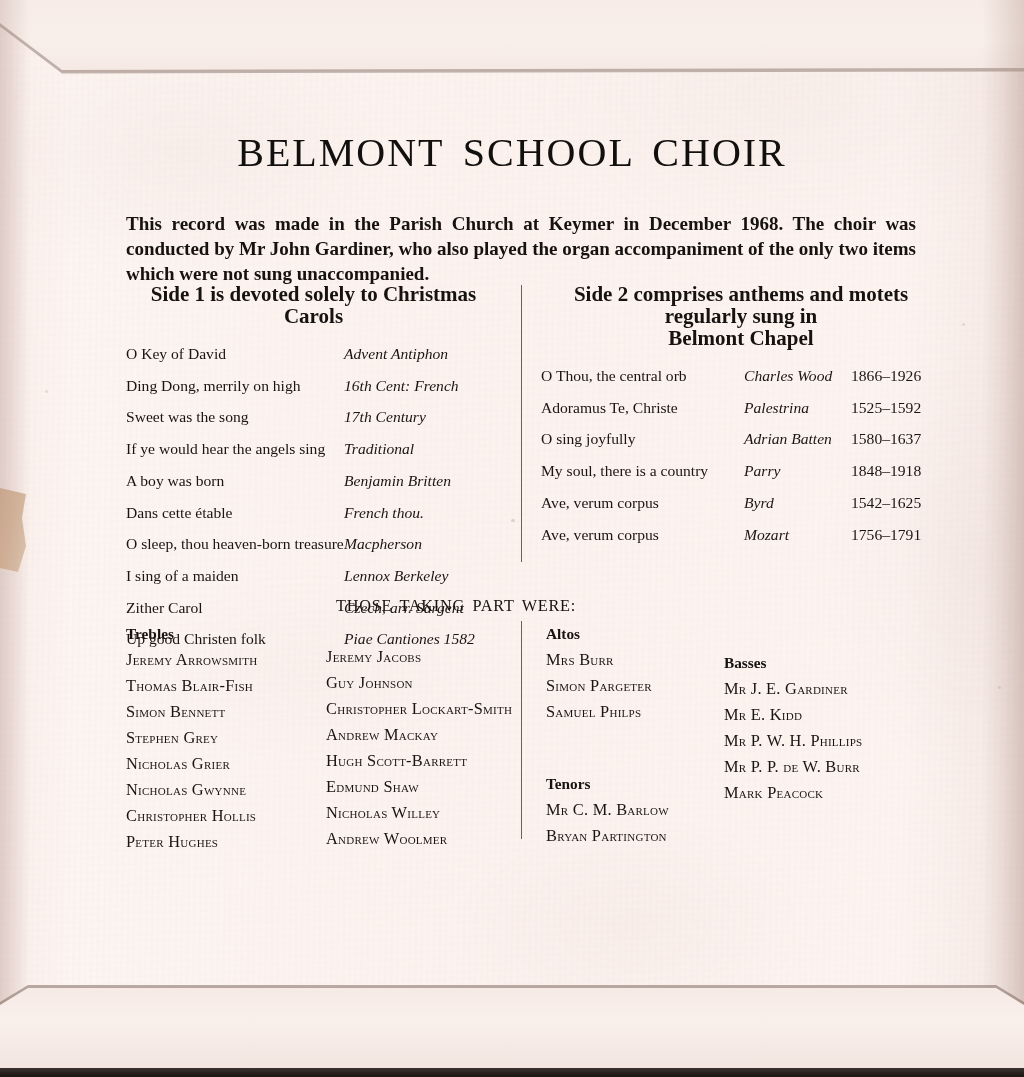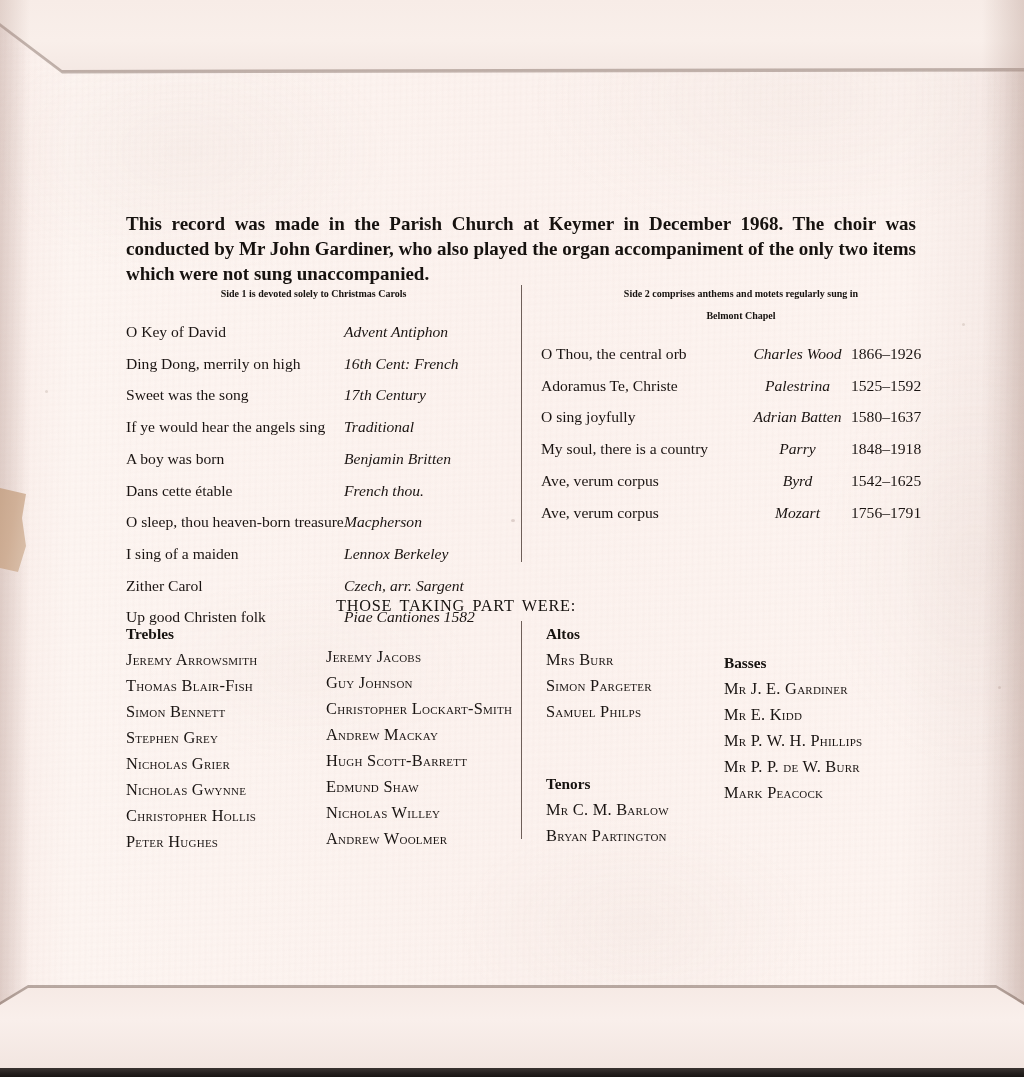--- a/index.html
+++ b/index.html
@@ -154,41 +154,41 @@
     position: absolute;
     left: 126px; top: 283px;
     width: 375px;
   }
   .side2 {
     position: absolute;
     left: 541px; top: 283px;
     width: 400px;
   }
   .side-head {
-    font-size: 10px;
+    font-size: 21px;
     font-weight: bold;
     text-align: center;
     line-height: 22px;
     margin-bottom: 11px;
     color: #16120f;
   }
   .side2 .side-head { text-align: center; }
 
   .track {
     display: flex;
     align-items: baseline;
     font-size: 15.6px;
     line-height: 31.7px;
     white-space: nowrap;
   }
   .side1 .t-title { width: 218px; flex: 0 0 218px; }
   .side1 .t-attr  { font-style: italic; }
 
   .side2 .t-title { width: 203px; flex: 0 0 203px; }
-  .side2 .t-attr  { width: 107px; flex: 0 0 107px; font-style: italic; text-align: center; }
+  .side2 .t-attr  { width: 107px; flex: 0 0 107px; font-style: italic; }
   .side2 .t-dates { white-space: nowrap; }
 
   .divider-v {
     position: absolute;
     width: 1px;
     background: #6e5f59;
     z-index: 6;
   }
   .divider-tracks { left: 521px; top: 285px; height: 277px; }
   .divider-parts  { left: 521px; top: 621px; height: 218px; }
@@ -246,20 +246,21 @@
   <div class="flap-top-edge"></div>
   <div class="edge-shade-left"></div>
   <div class="edge-shade-right"></div>
   <div class="edge-stain"></div>
   <div class="flap-bottom"></div>
   <div class="flap-bottom-edge"></div>
   <div class="bottom-dark"></div>
 
   <div class="content">
 
+    <div class="title">BELMONT SCHOOL CHOIR</div>
 
     <div class="intro">This record was made in the Parish Church at Keymer in December 1968. The choir was conducted by Mr John Gardiner, who also played the organ accompaniment of the only two items which were not sung unaccompanied.</div>
 
     <div class="divider-v divider-tracks"></div>
     <div class="divider-v divider-parts"></div>
 
     <div class="side1">
       <div class="side-head">Side 1 is devoted solely to Christmas Carols</div>
       <div>
         <div class="track">

